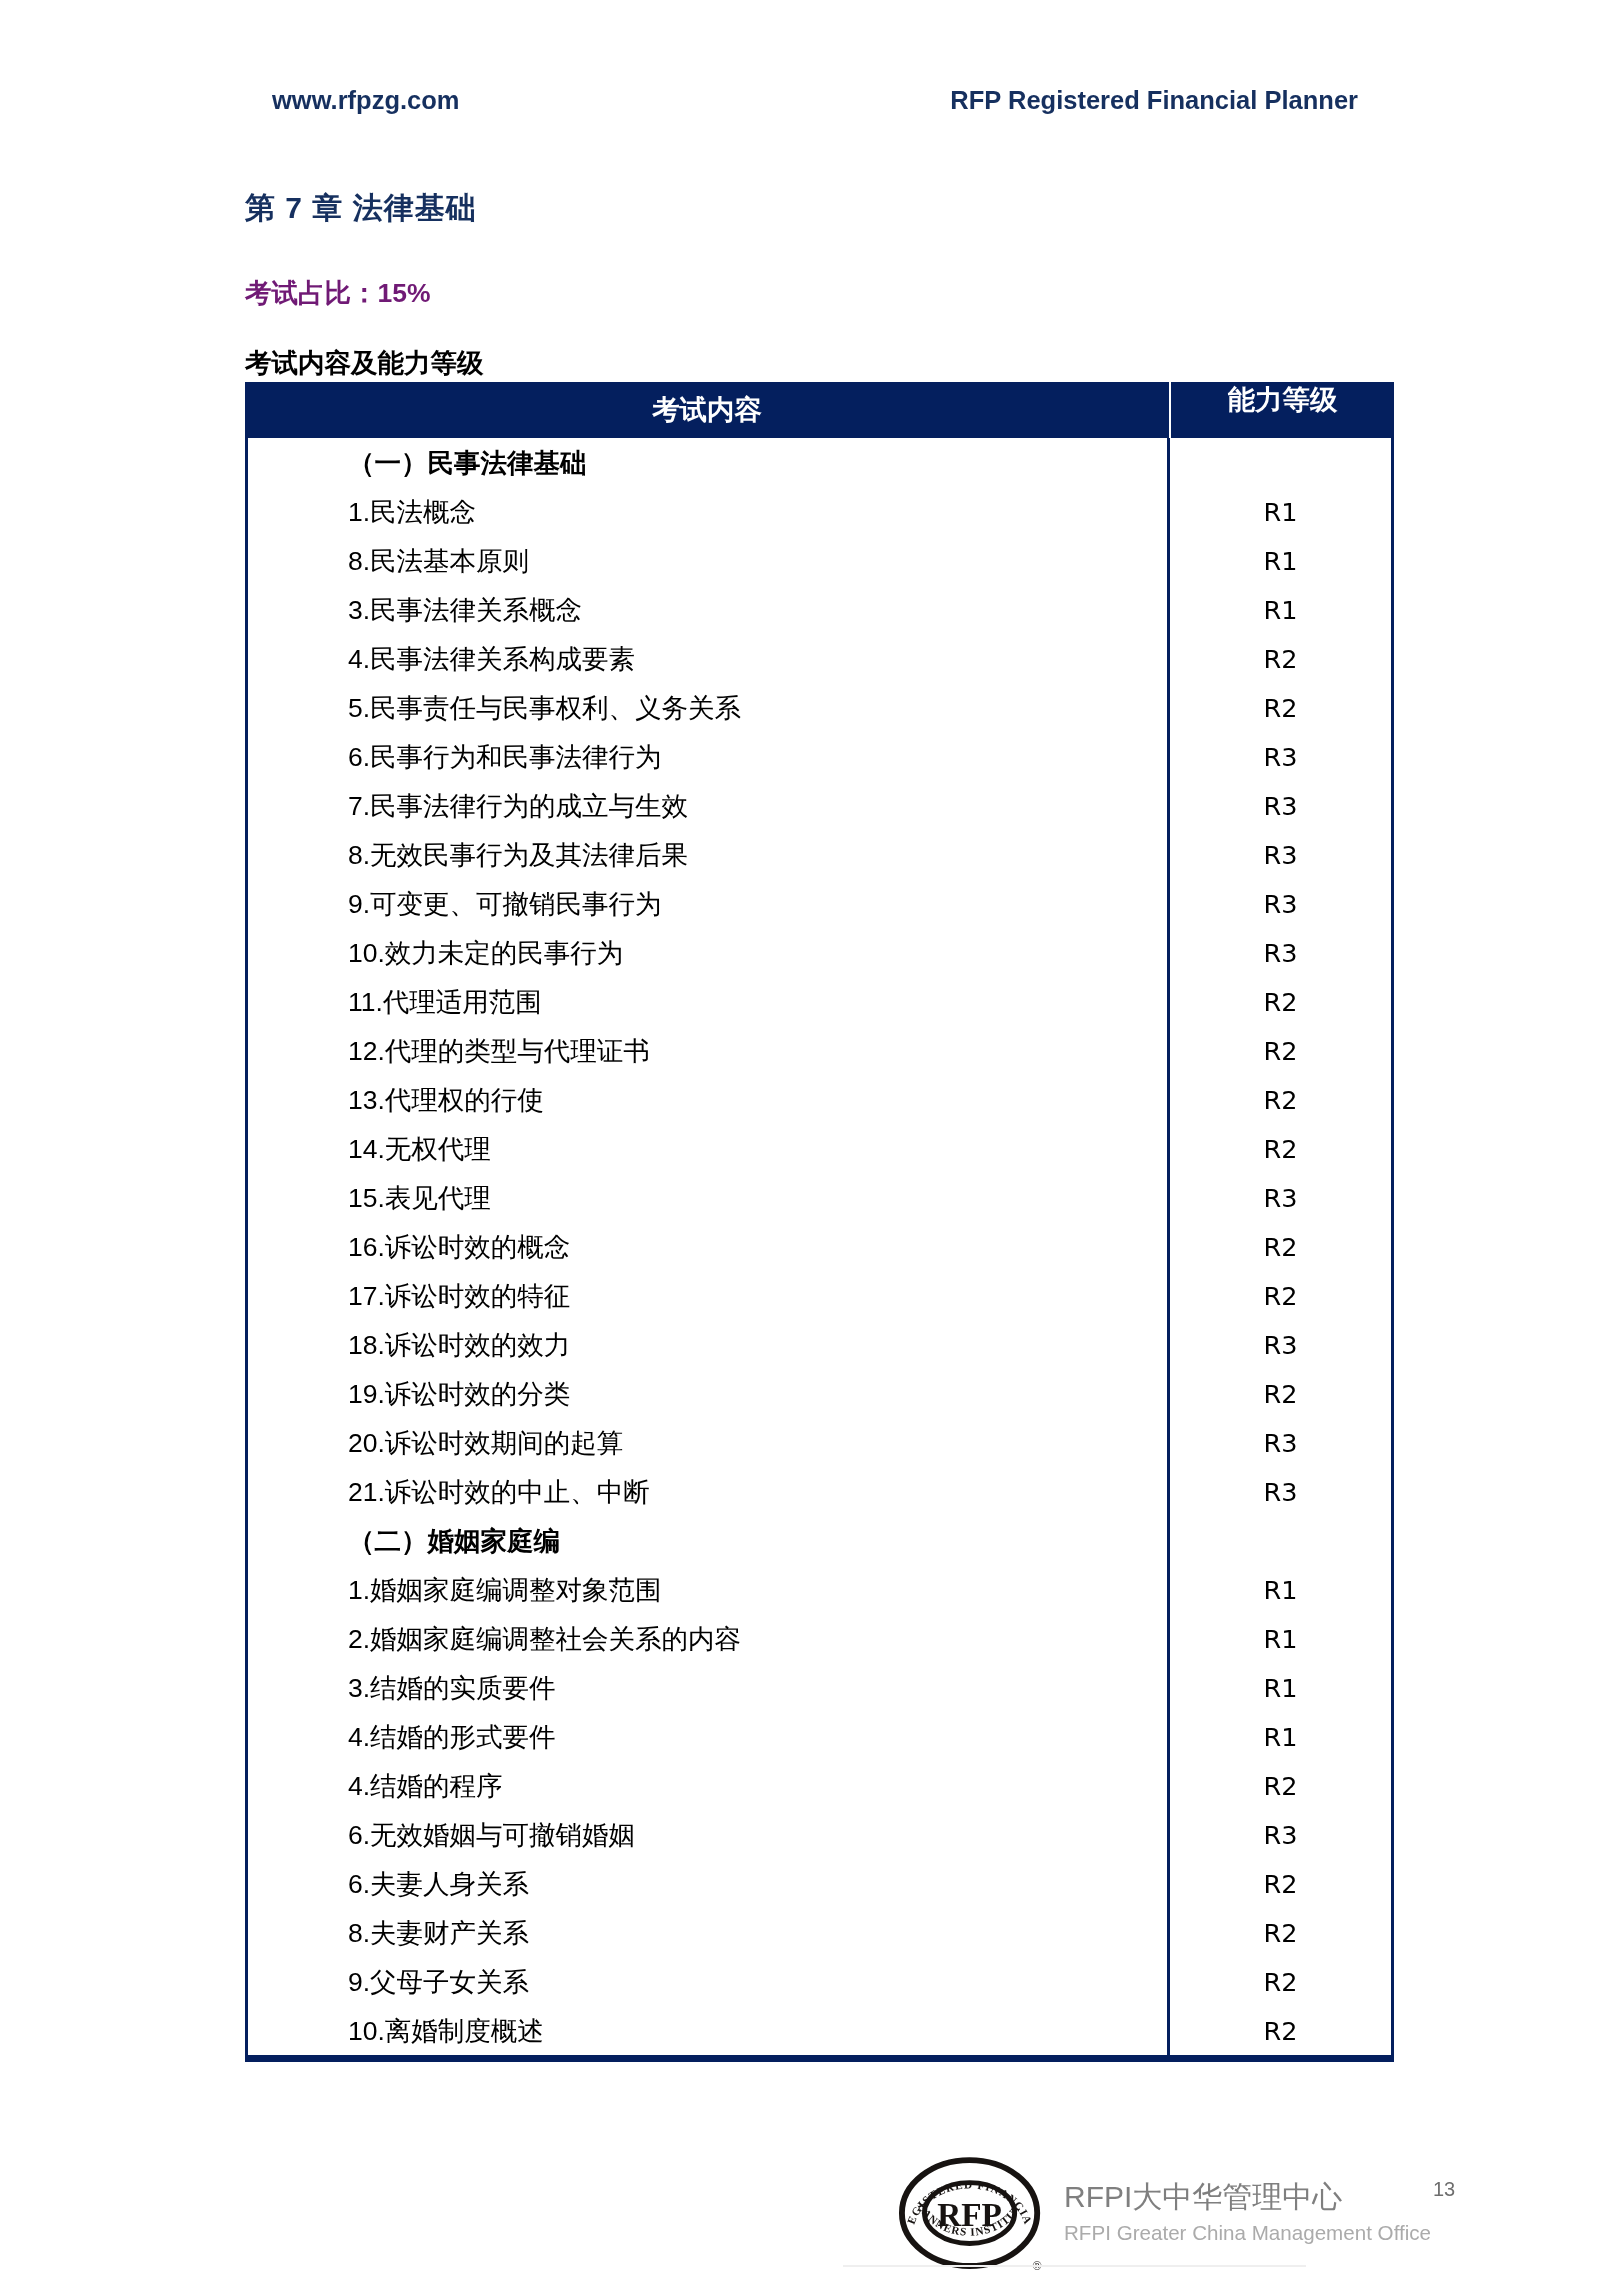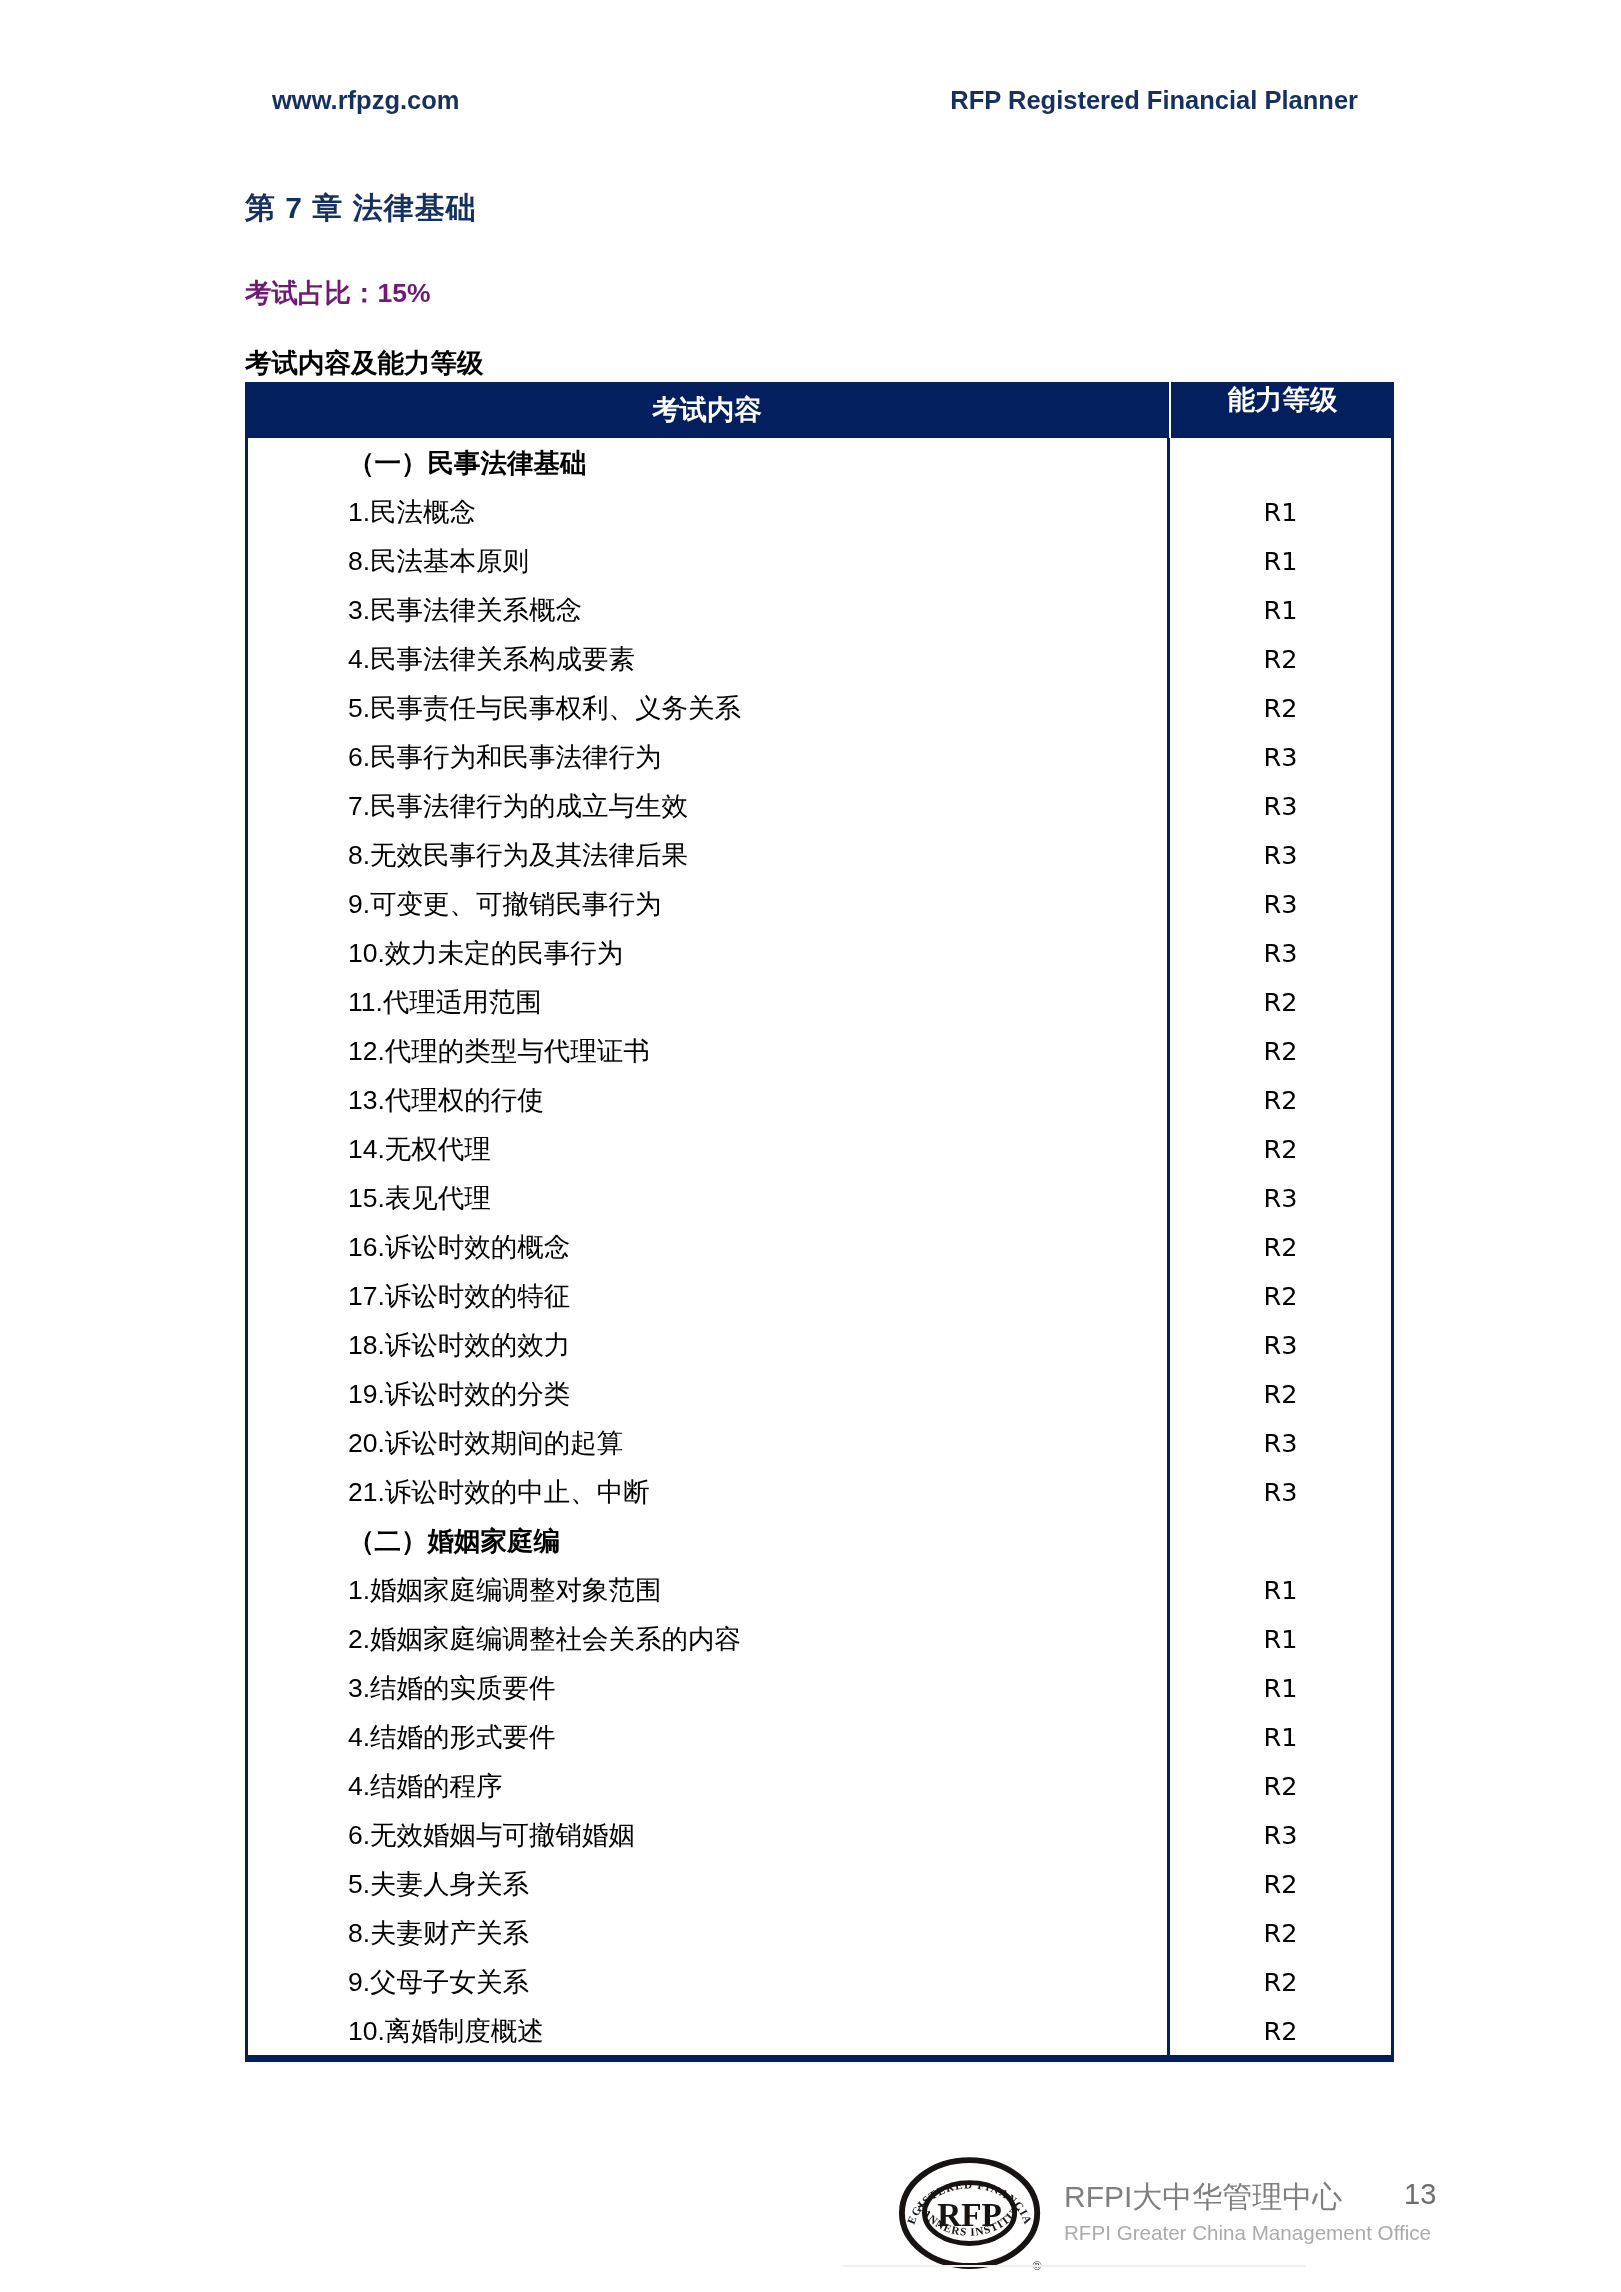--- a/index.html
+++ b/index.html
@@ -84,22 +84,22 @@
   .footer-logo { position: absolute; left: 898px; top: 2156px; }
   .footer-cn {
     position: absolute; left: 1064px; top: 2177px;
     font-size: 30px; color: #7f7f7f; text-align: right;
   }
   .footer-en {
     position: absolute; left: 1064px; top: 2221px;
     font-size: 20.6px; color: #ababab;
   }
   .page-number {
-    position: absolute; left: 1404px; top: 2178px;
-    font-size: 29px; color: #6e6e6e;
+    position: absolute; left: 1433px; top: 2178px;
+    font-size: 20px; color: #6e6e6e;
   }
   .footer-line {
     position: absolute; left: 843px; top: 2265px;
     width: 463px; height: 2px; background: #efefef;
   }
 </style>
 </head>
 <body>
 
 <div class="page">
@@ -227,21 +227,21 @@
         </div>
         <div class="row">
           <div class="cell-content">4.结婚的程序</div>
           <div class="cell-level">R2</div>
         </div>
         <div class="row">
           <div class="cell-content">6.无效婚姻与可撤销婚姻</div>
           <div class="cell-level">R3</div>
         </div>
         <div class="row">
-          <div class="cell-content">5.夫妻人身关系</div>
+          <div class="cell-content">6.夫妻人身关系</div>
           <div class="cell-level">R2</div>
         </div>
         <div class="row">
           <div class="cell-content">8.夫妻财产关系</div>
           <div class="cell-level">R2</div>
         </div>
         <div class="row">
           <div class="cell-content">9.父母子女关系</div>
           <div class="cell-level">R2</div>
         </div>

